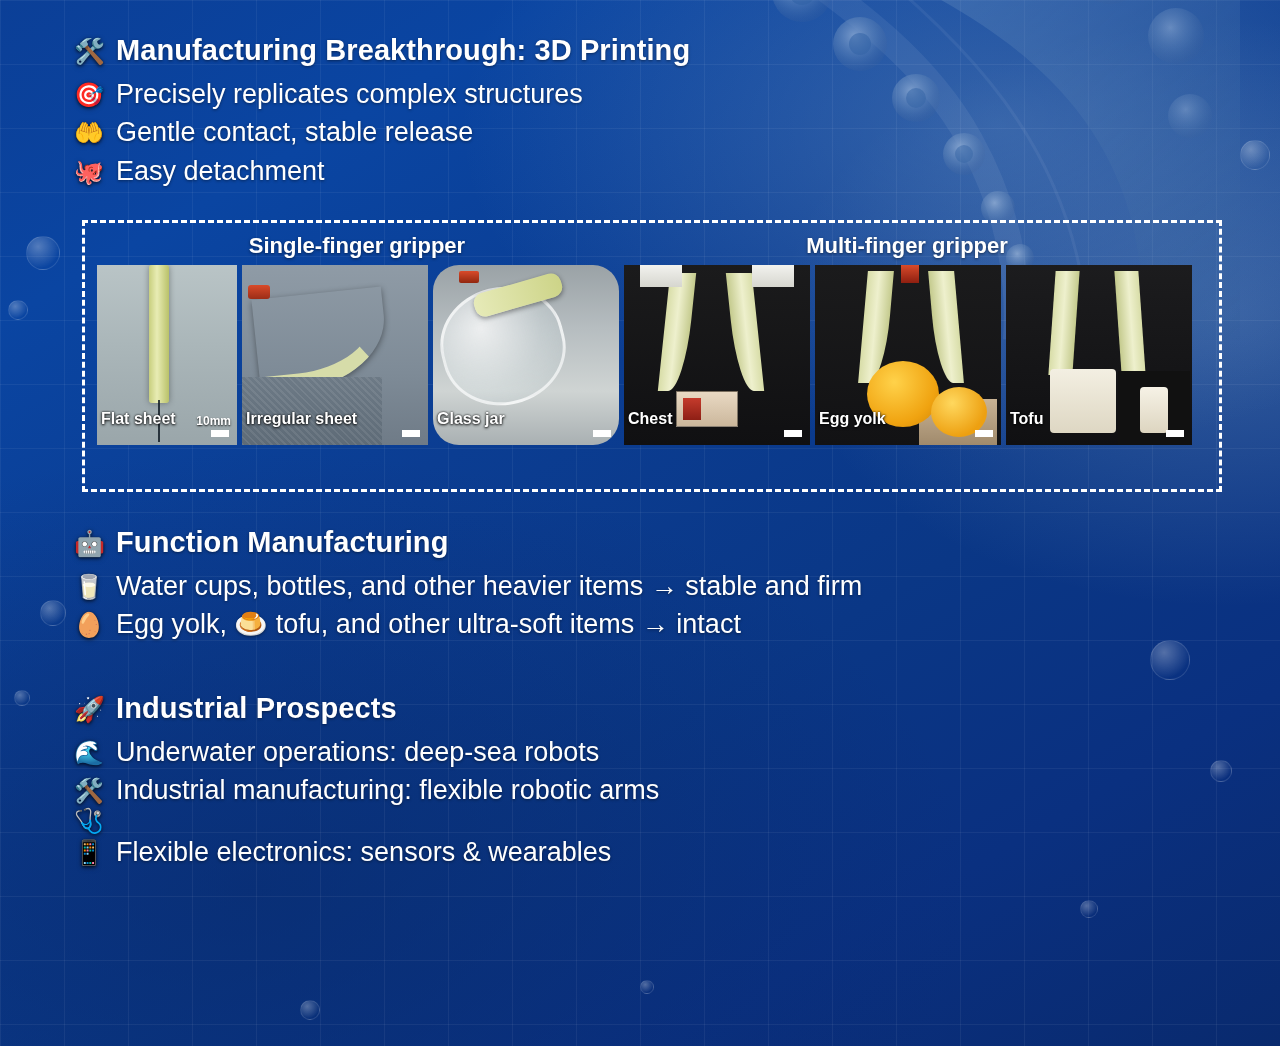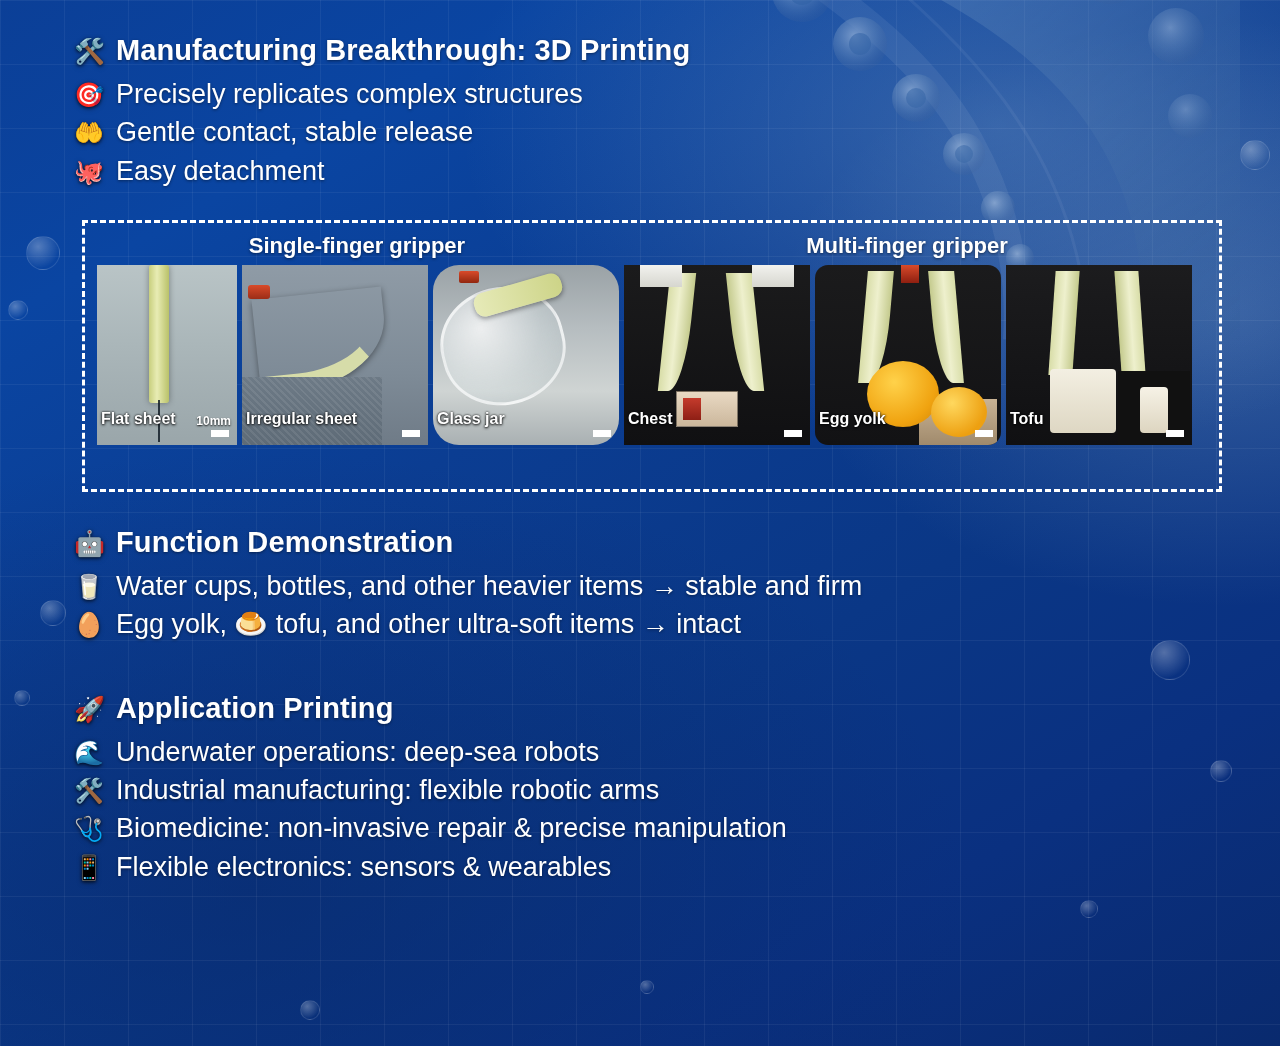--- a/index.html
+++ b/index.html
@@ -237,21 +237,21 @@
     position:absolute; left:16px; top:0; width:42px; height:22px;
     background: linear-gradient(180deg,#f2f2ee,#d6d6cf);
     z-index:3;
   }
   .top-bar2 {
     position:absolute; right:16px; top:0; width:42px; height:22px;
     background: linear-gradient(180deg,#f2f2ee,#d6d6cf);
     z-index:3;
   }
 
-  .p-egg { background: linear-gradient(180deg,#1b1b1c 0%, #121214 100%); border-radius: 13px; }
+  .p-egg { background: linear-gradient(180deg,#1b1b1c 0%, #121214 100%); }
   .p-egg::before {
     content:"";
     position:absolute; left:48px; top:6px; width:26px; height:112px;
     background: linear-gradient(90deg,#d8dda8,#eef0cd 45%,#c4ca8d);
     border-radius: 0 0 60% 0;
     transform: skewX(-5deg);
   }
   .p-egg::after {
     content:"";
     position:absolute; left:118px; top:6px; width:26px; height:112px;
@@ -443,50 +443,49 @@
         </div>
 
       </div>
     </div>
 
     <div class="sect-gap"></div>
 
     <div>
       <div class="heading">
         <span class="emoji">🤖</span>
-        <span>Function Demonstration</span>
+        <span>Function Manufacturing</span>
       </div>
       <div class="line">
         <span class="emoji">🥛</span>
         <span>Water cups, bottles, and other heavier items → stable and firm</span>
       </div>
       <div class="line">
         <span class="emoji">🥚</span>
         <span>Egg yolk, 🍮 tofu, and other ultra-soft items → intact</span>
       </div>
     </div>
 
     <div class="sect-gap-lg"></div>
 
     <div>
       <div class="heading">
         <span class="emoji">🚀</span>
-        <span>Application Printing</span>
+        <span>Industrial Prospects</span>
       </div>
       <div class="line">
         <span class="emoji">🌊</span>
         <span>Underwater operations: deep-sea robots</span>
       </div>
       <div class="line">
         <span class="emoji">🛠️</span>
         <span>Industrial manufacturing: flexible robotic arms</span>
       </div>
       <div class="line">
         <span class="emoji">🩺</span>
-        <span>Biomedicine: non-invasive repair &amp; precise manipulation</span>
       </div>
       <div class="line">
         <span class="emoji">📱</span>
         <span>Flexible electronics: sensors &amp; wearables</span>
       </div>
     </div>
 
   </div>
 </div>
 

